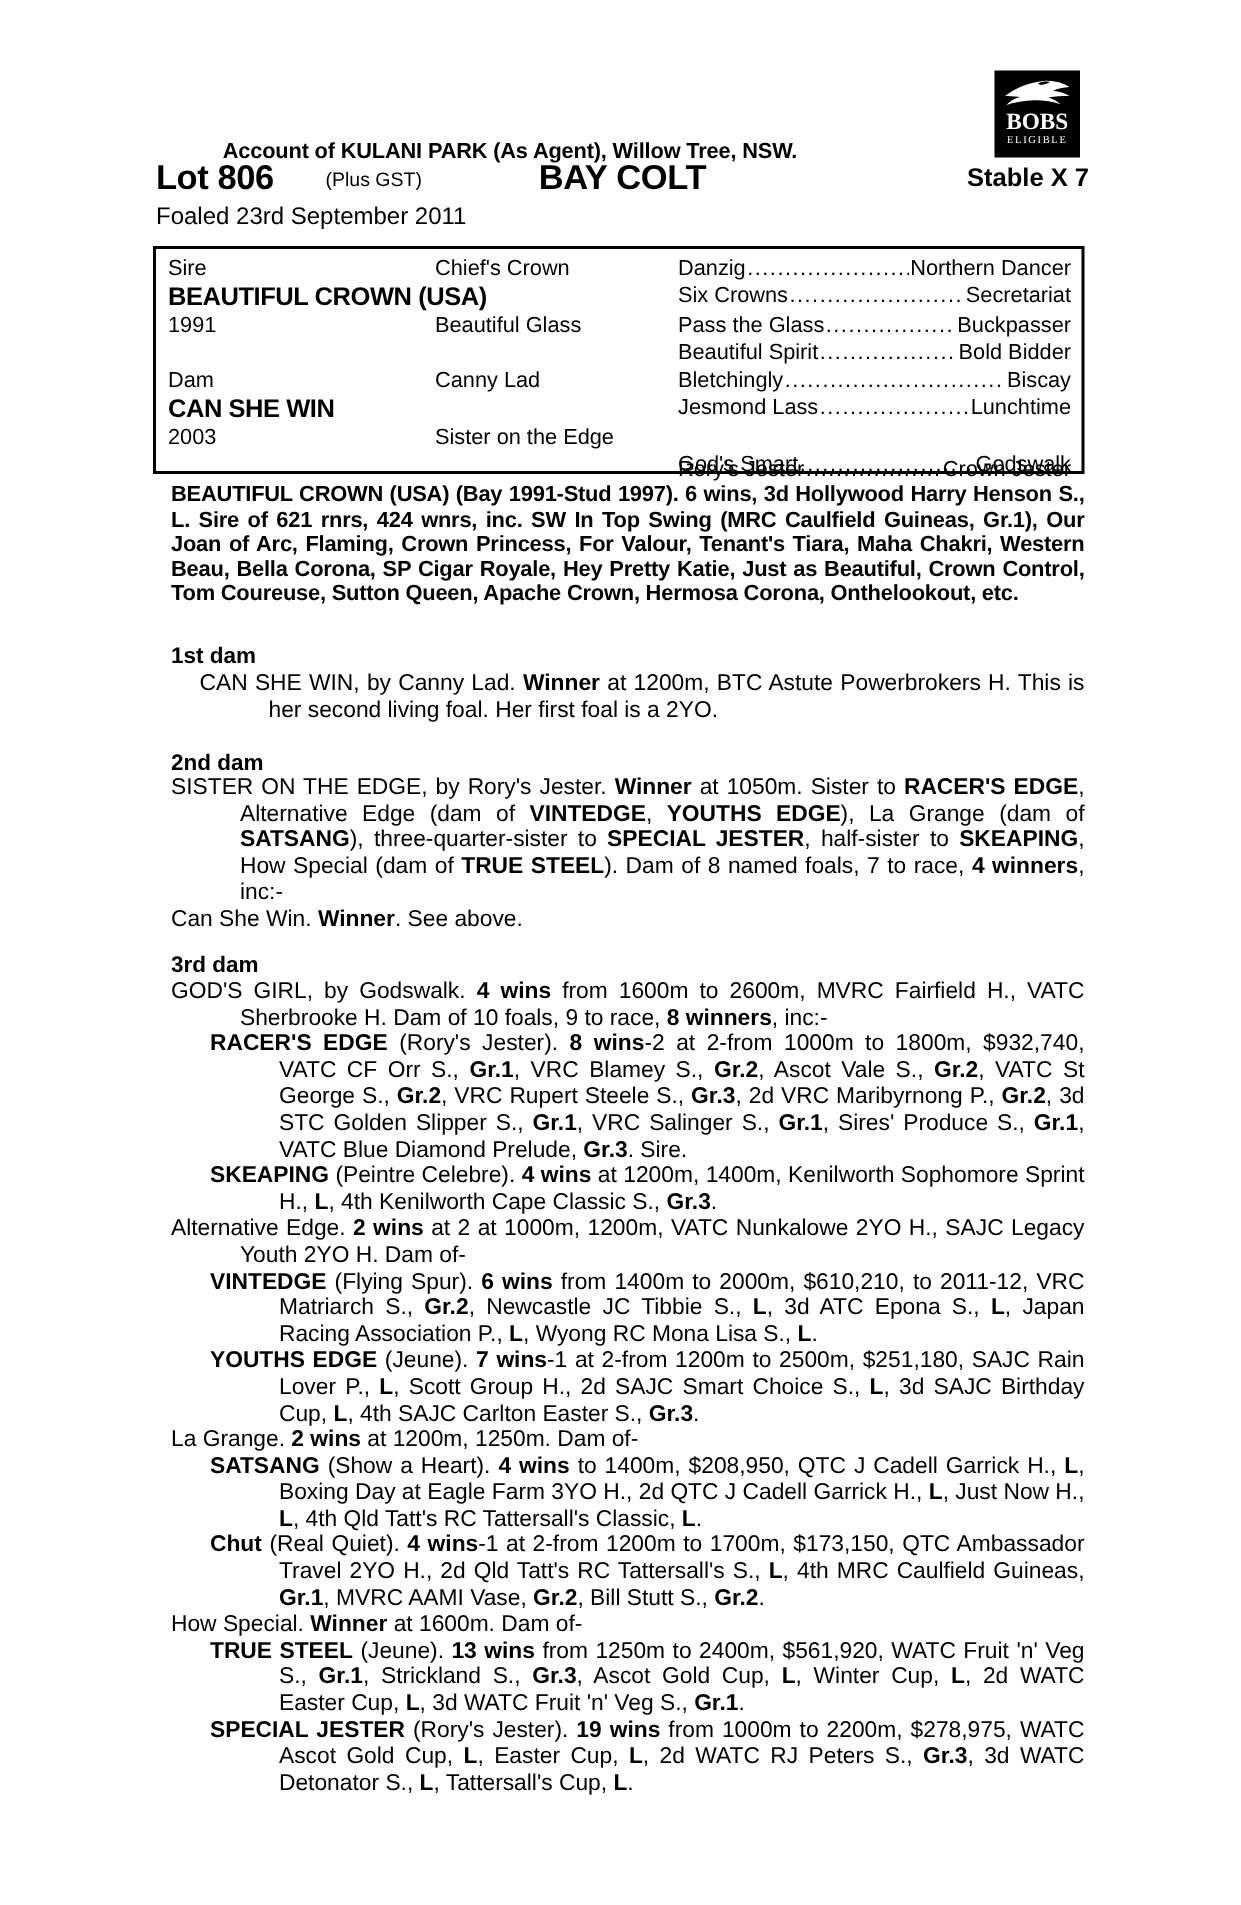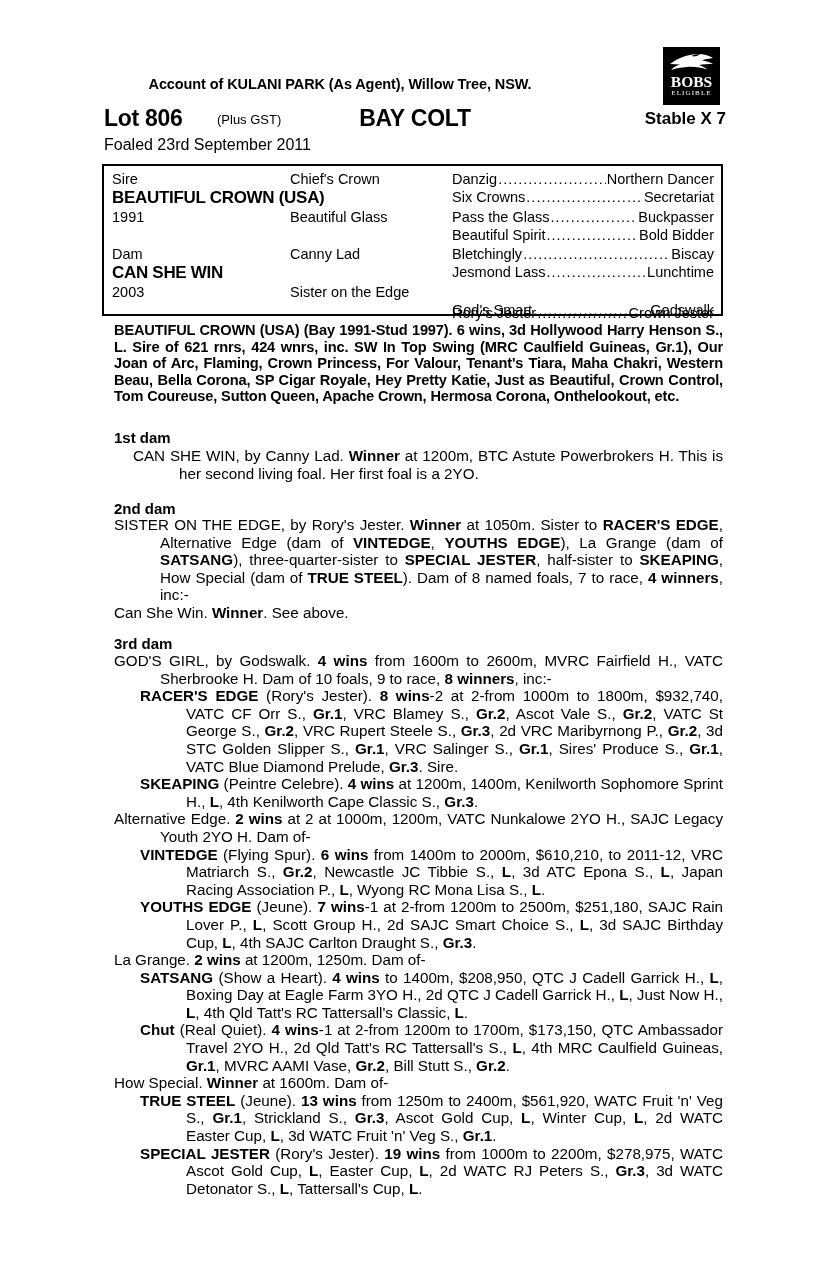--- a/index.html
+++ b/index.html
@@ -55,21 +55,21 @@
     font-family: "Liberation Serif", serif;
     font-size: 7px;
     line-height: 9px;
     letter-spacing: 1.1px;
   }
 
   
   .account-line {
     position: absolute;
     left: 0;
-    top: 76px;
+    top: 93px;
     width: 680px;
     text-align: center;
     font-weight: bold;
     font-size: 14.5px;
     letter-spacing: -0.1px;
   }
   .lot-row {
     position: absolute;
     left: 104px;
     top: 105px;
@@ -334,21 +334,21 @@
       <p style="padding-left: 28px; text-indent: -28px;"><span>Can She Win. </span><b>Winner</b><span>. See above.</span></p>
     </div>
 
   <div class="dam-head" style="top:635px;">3rd dam</div>
   <div class="blk" id="third-dam-block" style="top:652px;">
       <p style="padding-left: 46px; text-indent: -46px;"><span>GOD'S GIRL, by Godswalk. </span><b>4 wins</b><span> from 1600m to 2600m, MVRC Fairfield H., VATC Sherbrooke H. Dam of 10 foals, 9 to race, </span><b>8 winners</b><span>, inc:-</span></p>
       <p style="padding-left: 72px; text-indent: -46px;"><b>RACER'S EDGE</b><span> (Rory's Jester). </span><b>8 wins</b><span>-2 at 2-from 1000m to 1800m, $932,740, VATC CF Orr S., </span><b>Gr.1</b><span>, VRC Blamey S., </span><b>Gr.2</b><span>, Ascot Vale S., </span><b>Gr.2</b><span>, VATC St George S., </span><b>Gr.2</b><span>, VRC Rupert Steele S., </span><b>Gr.3</b><span>, 2d VRC Maribyrnong P., </span><b>Gr.2</b><span>, 3d STC Golden Slipper S., </span><b>Gr.1</b><span>, VRC Salinger S., </span><b>Gr.1</b><span>, Sires' Produce S., </span><b>Gr.1</b><span>, VATC Blue Diamond Prelude, </span><b>Gr.3</b><span>. Sire.</span></p>
       <p style="padding-left: 72px; text-indent: -46px;"><b>SKEAPING</b><span> (Peintre Celebre). </span><b>4 wins</b><span> at 1200m, 1400m, Kenilworth Sophomore Sprint H., </span><b>L</b><span>, 4th Kenilworth Cape Classic S., </span><b>Gr.3</b><span>.</span></p>
       <p style="padding-left: 46px; text-indent: -46px;"><span>Alternative Edge. </span><b>2 wins</b><span> at 2 at 1000m, 1200m, VATC Nunkalowe 2YO H., SAJC Legacy Youth 2YO H. Dam of-</span></p>
       <p style="padding-left: 72px; text-indent: -46px;"><b>VINTEDGE</b><span> (Flying Spur). </span><b>6 wins</b><span> from 1400m to 2000m, $610,210, to 2011-12, VRC Matriarch S., </span><b>Gr.2</b><span>, Newcastle JC Tibbie S., </span><b>L</b><span>, 3d ATC Epona S., </span><b>L</b><span>, Japan Racing Association P., </span><b>L</b><span>, Wyong RC Mona Lisa S., </span><b>L</b><span>.</span></p>
-      <p style="padding-left: 72px; text-indent: -46px;"><b>YOUTHS EDGE</b><span> (Jeune). </span><b>7 wins</b><span>-1 at 2-from 1200m to 2500m, $251,180, SAJC Rain Lover P., </span><b>L</b><span>, Scott Group H., 2d SAJC Smart Choice S., </span><b>L</b><span>, 3d SAJC Birthday Cup, </span><b>L</b><span>, 4th SAJC Carlton Draught S., </span><b>Gr.3</b><span>.</span></p>
+      <p style="padding-left: 72px; text-indent: -46px;"><b>YOUTHS EDGE</b><span> (Jeune). </span><b>7 wins</b><span>-1 at 2-from 1200m to 2500m, $251,180, SAJC Rain Lover P., </span><b>L</b><span>, Scott Group H., 2d SAJC Smart Choice S., </span><b>L</b><span>, 3d SAJC Birthday Cup, </span><b>L</b><span>, 4th SAJC Carlton Easter S., </span><b>Gr.3</b><span>.</span></p>
       <p style="padding-left: 46px; text-indent: -46px;"><span>La Grange. </span><b>2 wins</b><span> at 1200m, 1250m. Dam of-</span></p>
       <p style="padding-left: 72px; text-indent: -46px;"><b>SATSANG</b><span> (Show a Heart). </span><b>4 wins</b><span> to 1400m, $208,950, QTC J Cadell Garrick H., </span><b>L</b><span>, Boxing Day at Eagle Farm 3YO H., 2d QTC J Cadell Garrick H., </span><b>L</b><span>, Just Now H., </span><b>L</b><span>, 4th Qld Tatt's RC Tattersall's Classic, </span><b>L</b><span>.</span></p>
       <p style="padding-left: 72px; text-indent: -46px;"><b>Chut</b><span> (Real Quiet). </span><b>4 wins</b><span>-1 at 2-from 1200m to 1700m, $173,150, QTC Ambassador Travel 2YO H., 2d Qld Tatt's RC Tattersall's S., </span><b>L</b><span>, 4th MRC Caulfield Guineas, </span><b>Gr.1</b><span>, MVRC AAMI Vase, </span><b>Gr.2</b><span>, Bill Stutt S., </span><b>Gr.2</b><span>.</span></p>
       <p style="padding-left: 46px; text-indent: -46px;"><span>How Special. </span><b>Winner</b><span> at 1600m. Dam of-</span></p>
       <p style="padding-left: 72px; text-indent: -46px;"><b>TRUE STEEL</b><span> (Jeune). </span><b>13 wins</b><span> from 1250m to 2400m, $561,920, WATC Fruit 'n' Veg S., </span><b>Gr.1</b><span>, Strickland S., </span><b>Gr.3</b><span>, Ascot Gold Cup, </span><b>L</b><span>, Winter Cup, </span><b>L</b><span>, 2d WATC Easter Cup, </span><b>L</b><span>, 3d WATC Fruit 'n' Veg S., </span><b>Gr.1</b><span>.</span></p>
       <p style="padding-left: 72px; text-indent: -46px;"><b>SPECIAL JESTER</b><span> (Rory's Jester). </span><b>19 wins</b><span> from 1000m to 2200m, $278,975, WATC Ascot Gold Cup, </span><b>L</b><span>, Easter Cup, </span><b>L</b><span>, 2d WATC RJ Peters S., </span><b>Gr.3</b><span>, 3d WATC Detonator S., </span><b>L</b><span>, Tattersall's Cup, </span><b>L</b><span>.</span></p>
     </div>
 
 </div>
 

